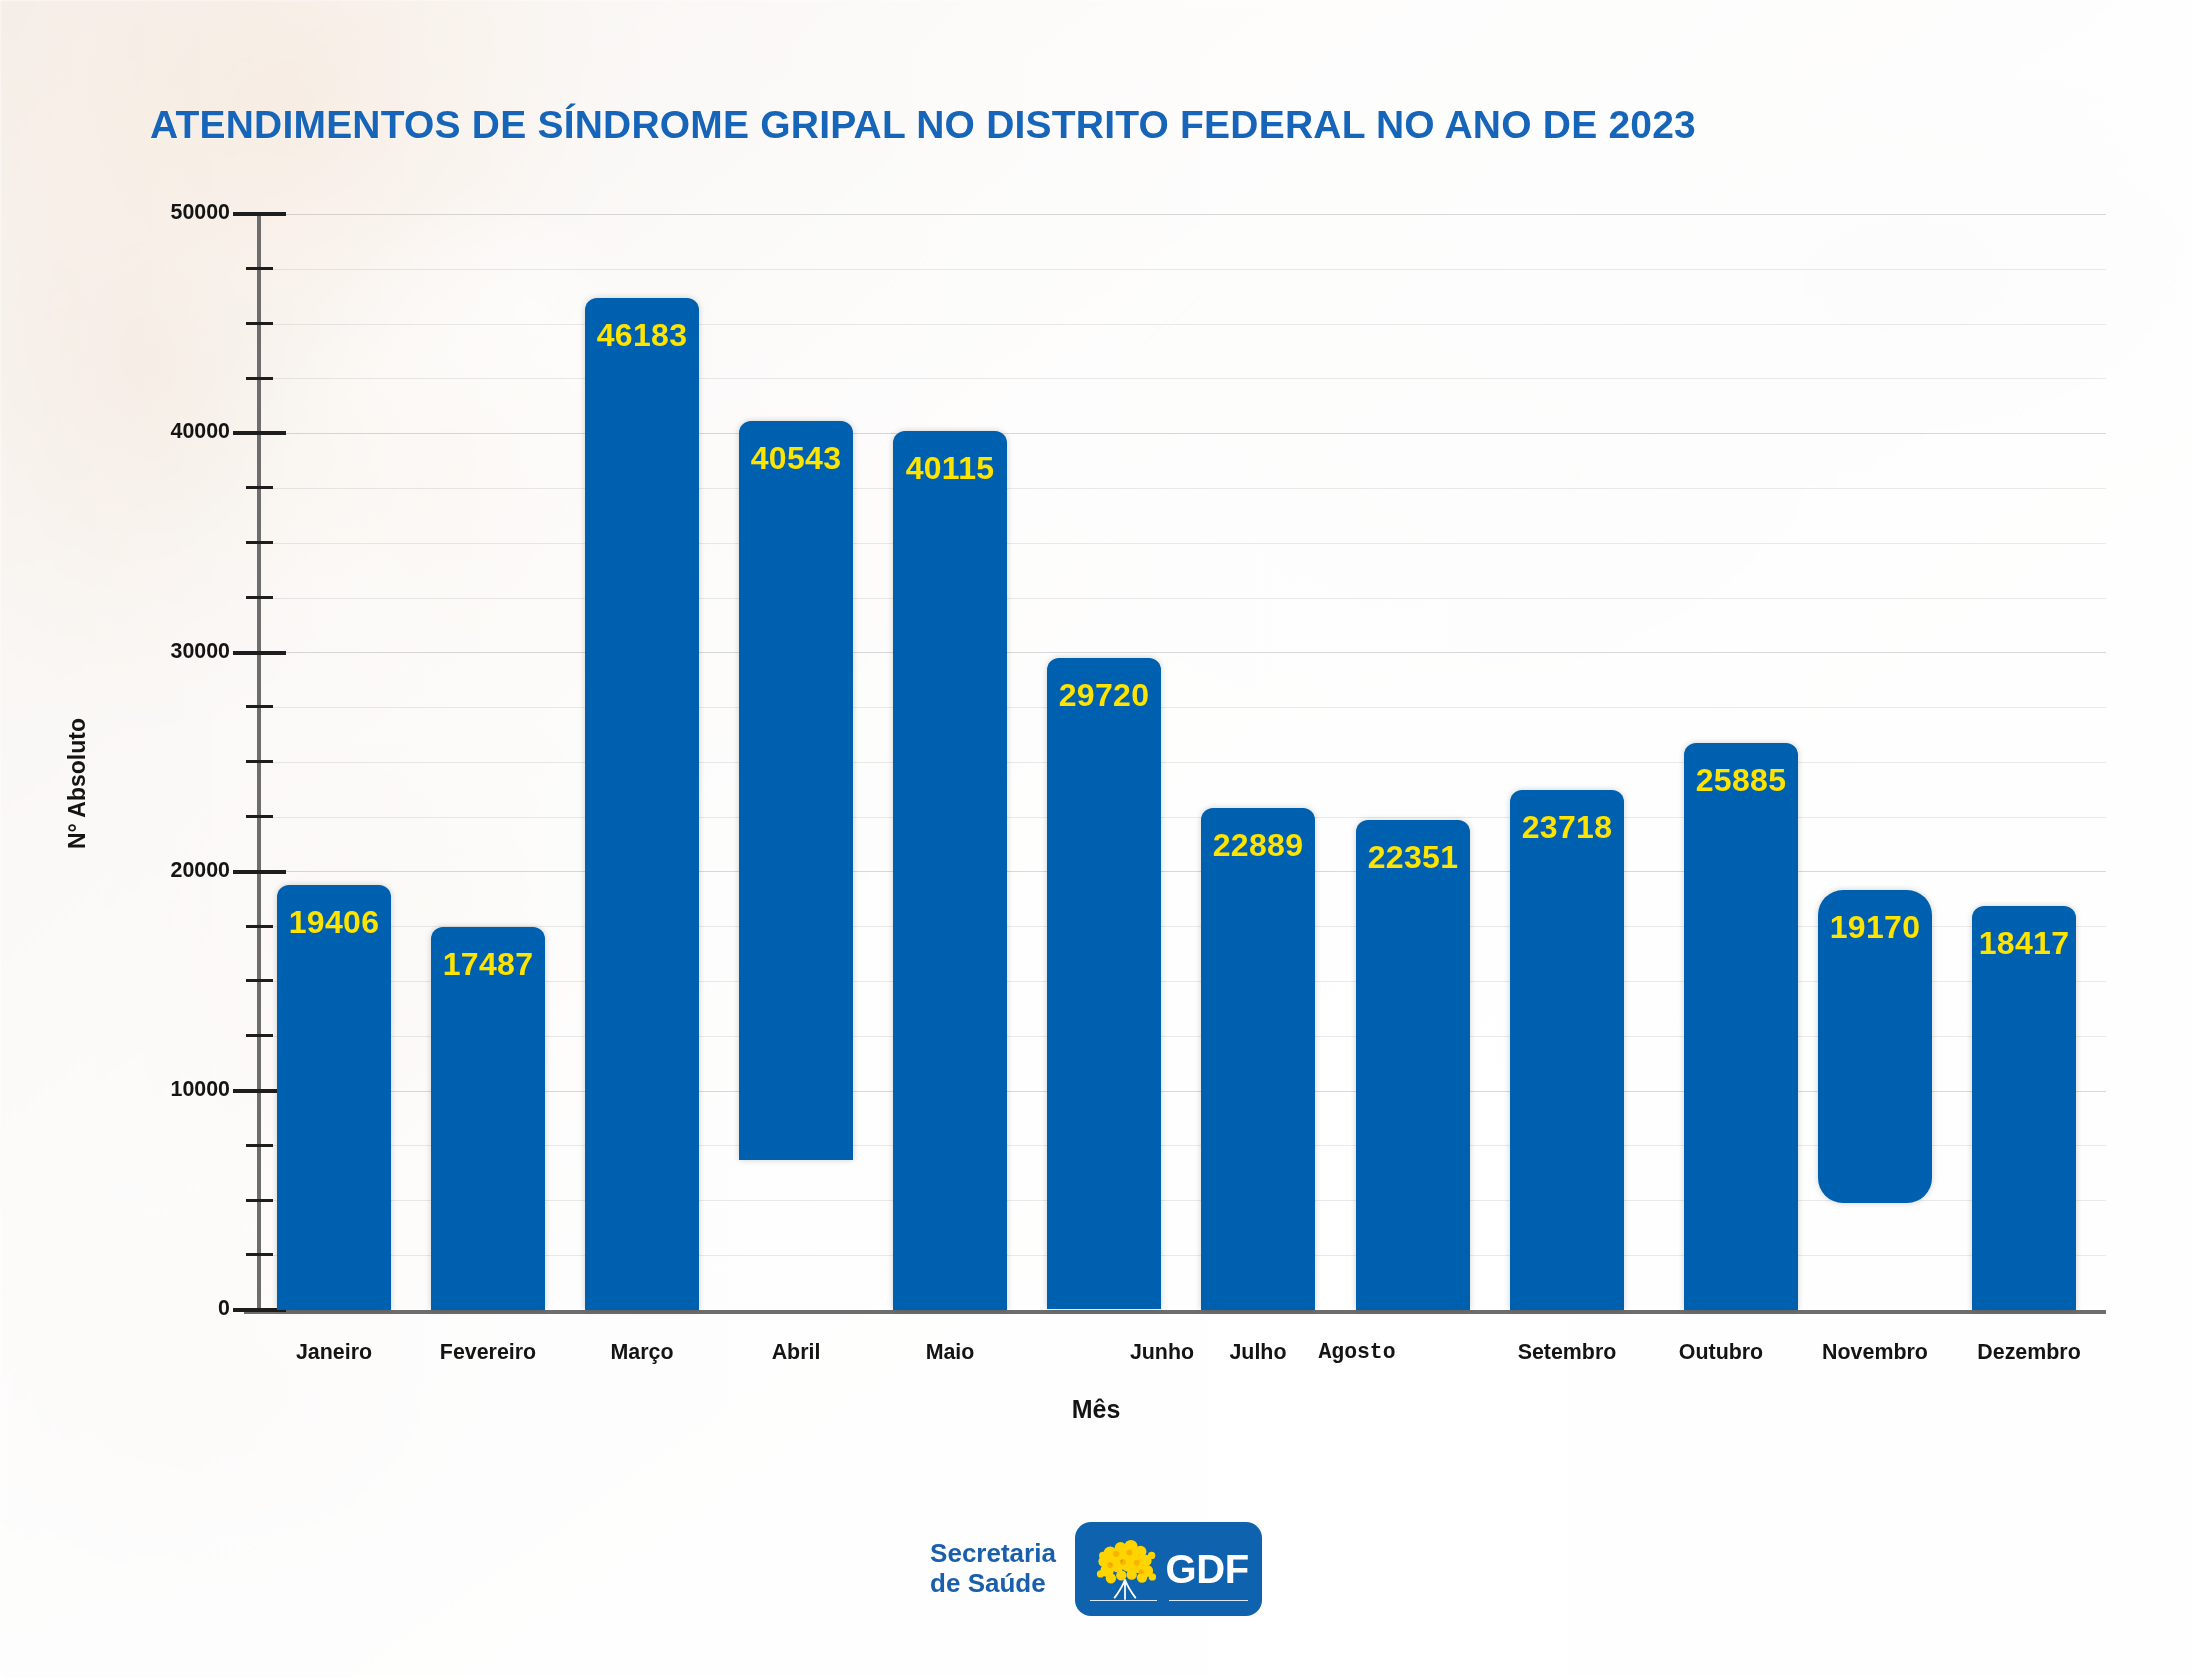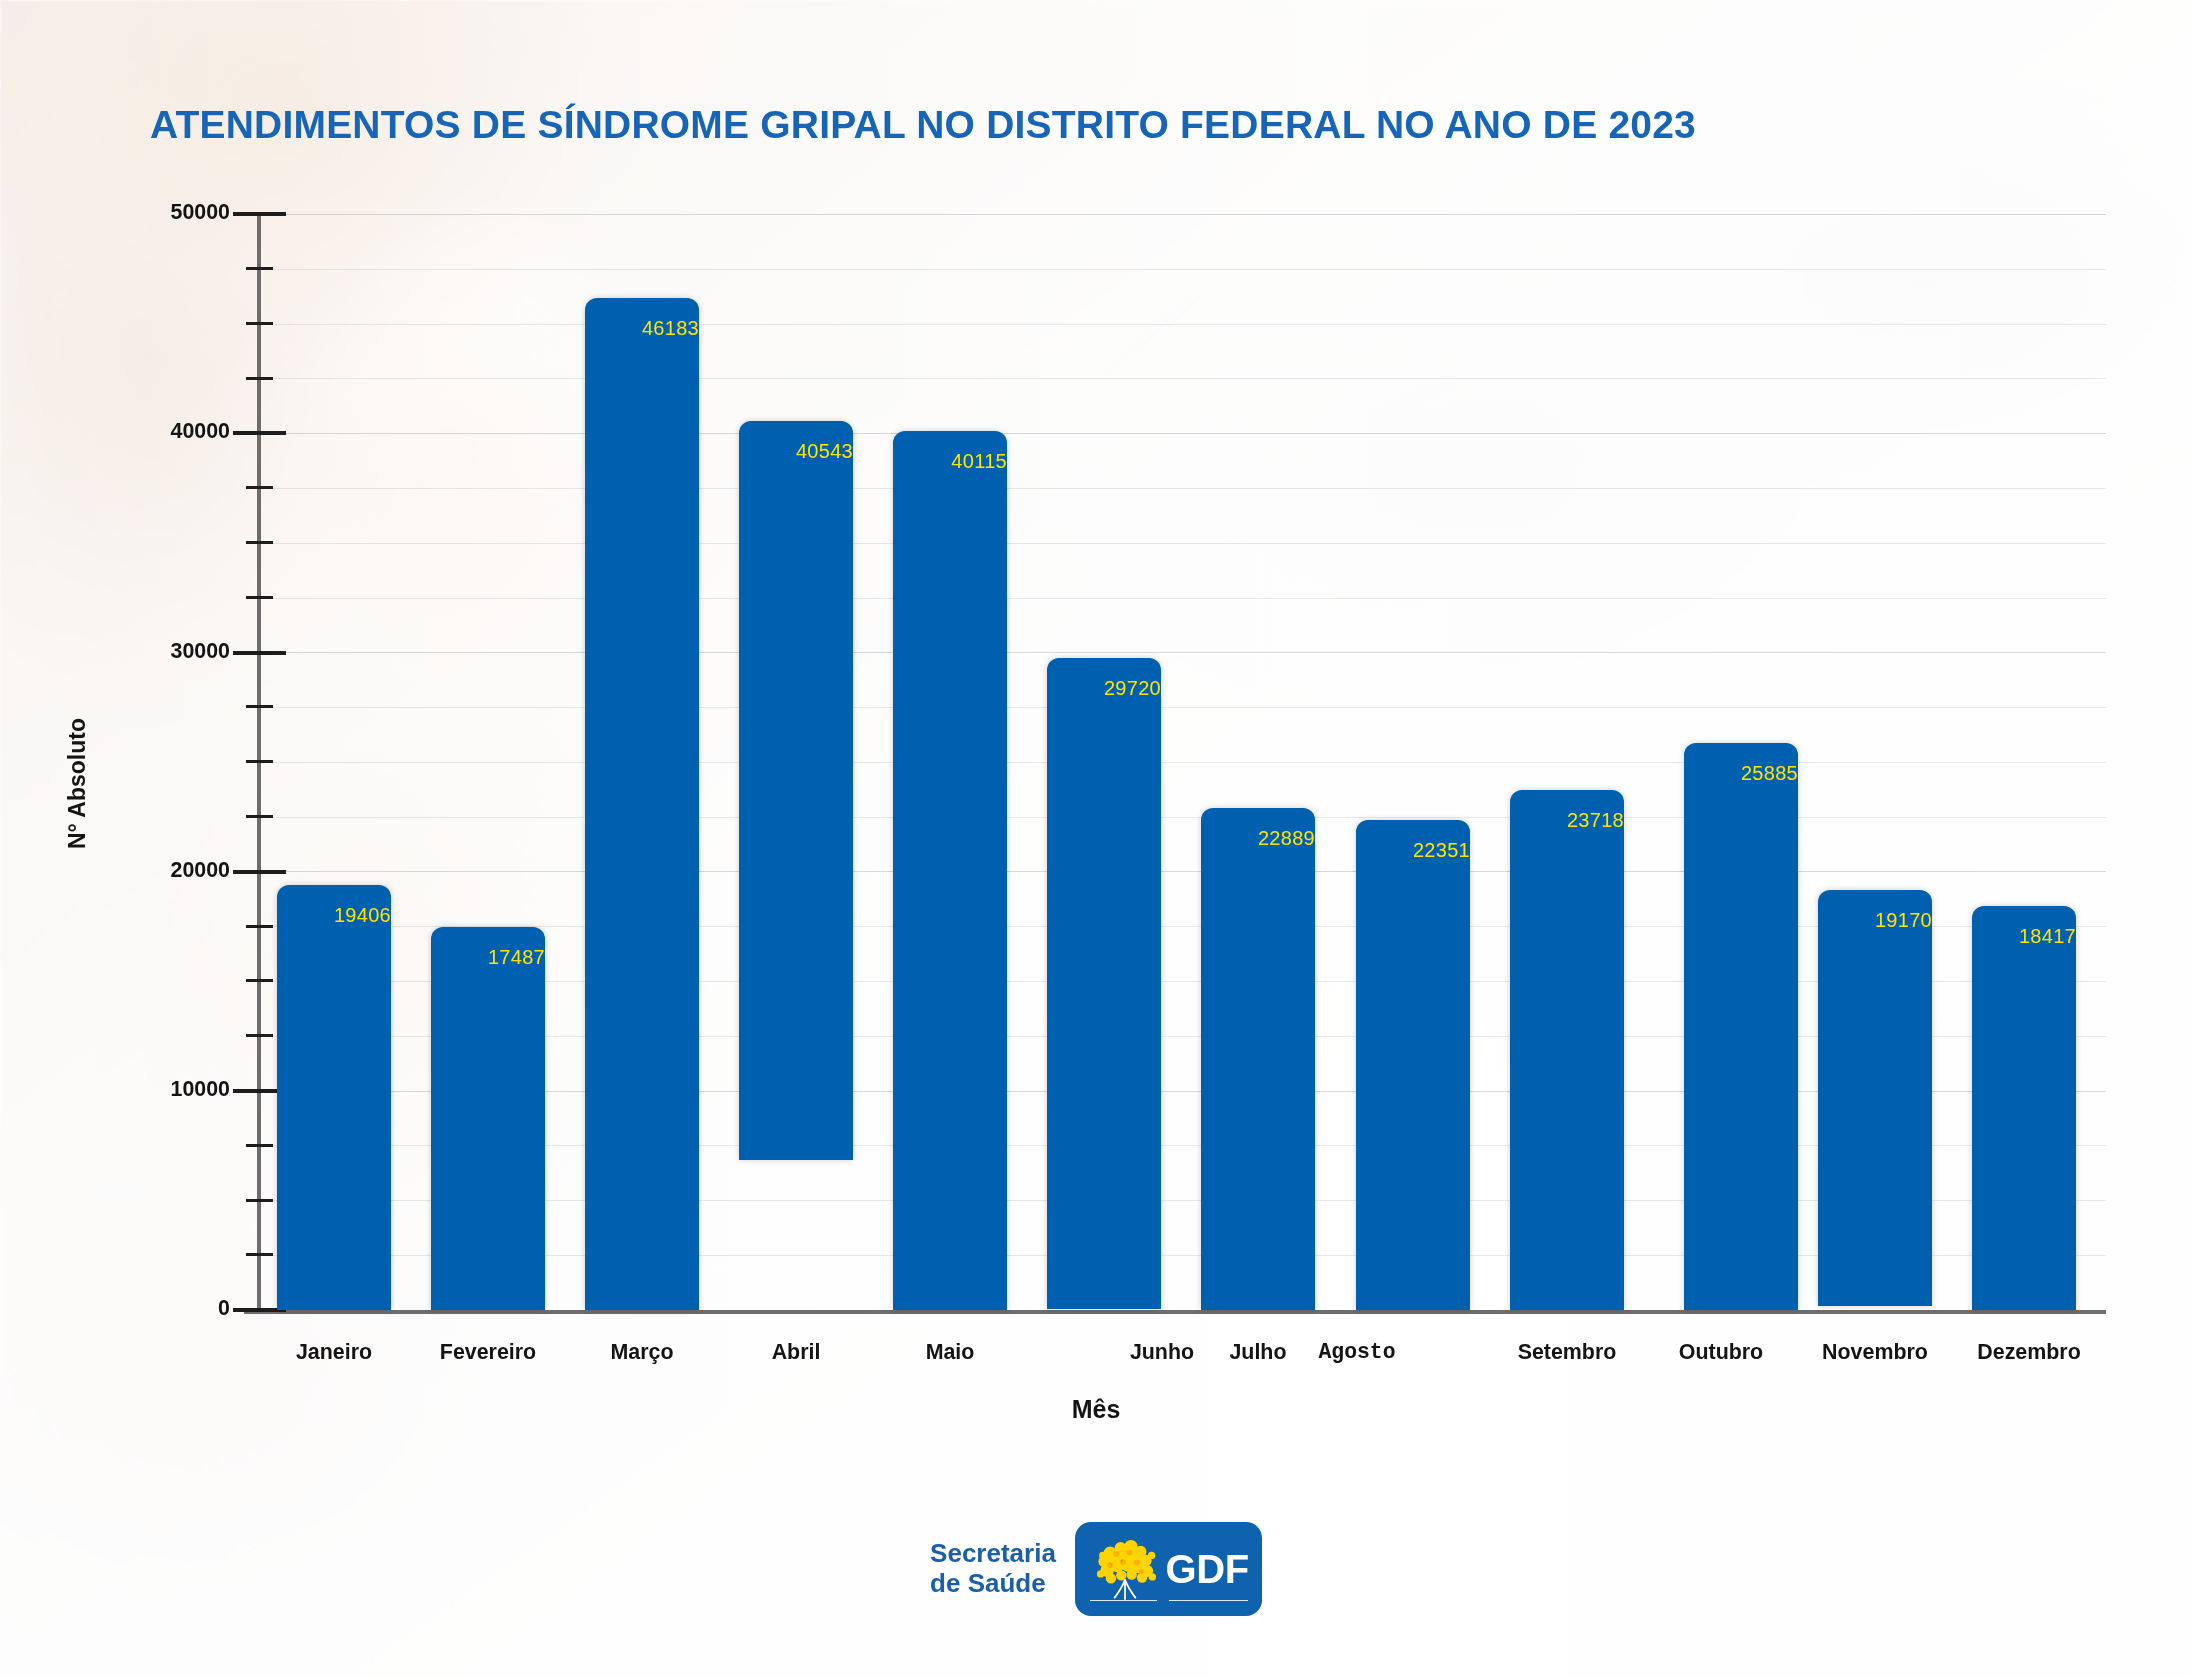--- a/index.html
+++ b/index.html
@@ -141,23 +141,23 @@
     position: absolute;
     background: #0060b0;
     border-radius: 12px 12px 0 0;
     box-shadow: 0 0 6.8px rgba(0,0,0,0.18);
   }
   .bar-value {
     position: absolute;
     top: 19px;
     left: 0;
     width: 100%;
-    text-align: right;
-    font-size: 20px;
-    font-weight: normal;
+    text-align: center;
+    font-size: 32px;
+    font-weight: bold;
     color: #ffe400;
     letter-spacing: 0.3px;
     white-space: nowrap;
   }
   .cat-label {
     position: absolute;
     top: 1340px;
     text-align: center;
     font-size: 21.4px;
     font-weight: bold;
@@ -354,21 +354,21 @@
   </div>
 <div class="cat-label" style="left: 1280px; width: 154px; font-family: Liberation Mono, monospace;">Agosto</div>
 <div class="bar" style="left: 1510px; top: 790px; width: 114px; height: 520px; background: rgb(0, 96, 176);">
     <div class="bar-value" style="color: rgb(255, 228, 0);">23718</div>
   </div>
 <div class="cat-label" style="left: 1490px; width: 154px;">Setembro</div>
 <div class="bar" style="left: 1664px; top: 743px; width: 114px; height: 567px; background: rgb(0, 96, 176); margin-left: 20px;">
     <div class="bar-value" style="color: rgb(255, 228, 0);">25885</div>
   </div>
 <div class="cat-label" style="left: 1644px; width: 154px;">Outubro</div>
-<div class="bar" style="left: 1818px; top: 890px; width: 114px; height: 416px; background: rgb(0, 96, 176);">
+<div class="bar" style="left: 1818px; top: 890px; width: 114px; height: 313px; background: rgb(0, 96, 176); border-radius: 25px;">
     <div class="bar-value" style="color: rgb(255, 228, 0);">19170</div>
   </div>
 <div class="cat-label" style="left: 1798px; width: 154px;">Novembro</div>
 <div class="bar" style="left: 1972px; top: 906px; width: 104px; height: 404px; background: rgb(0, 96, 176);">
     <div class="bar-value" style="color: rgb(255, 228, 0);">18417</div>
   </div>
 <div class="cat-label" style="left: 1952px; width: 154px;">Dezembro</div>
 
 
 </body></html>

